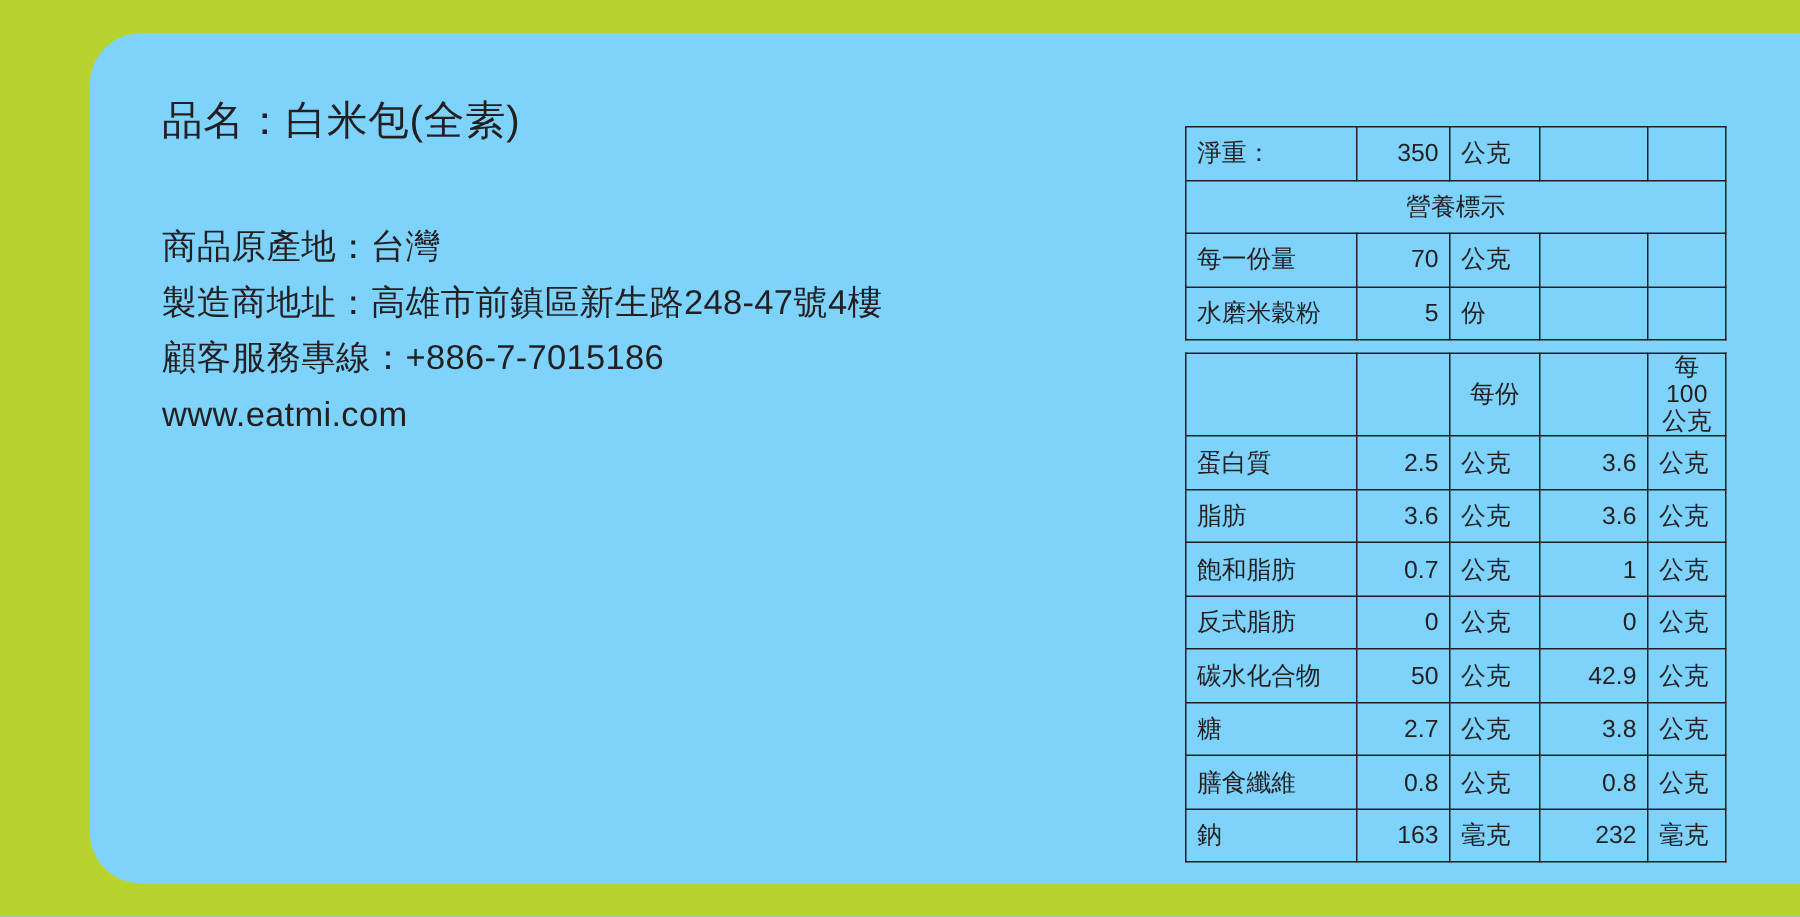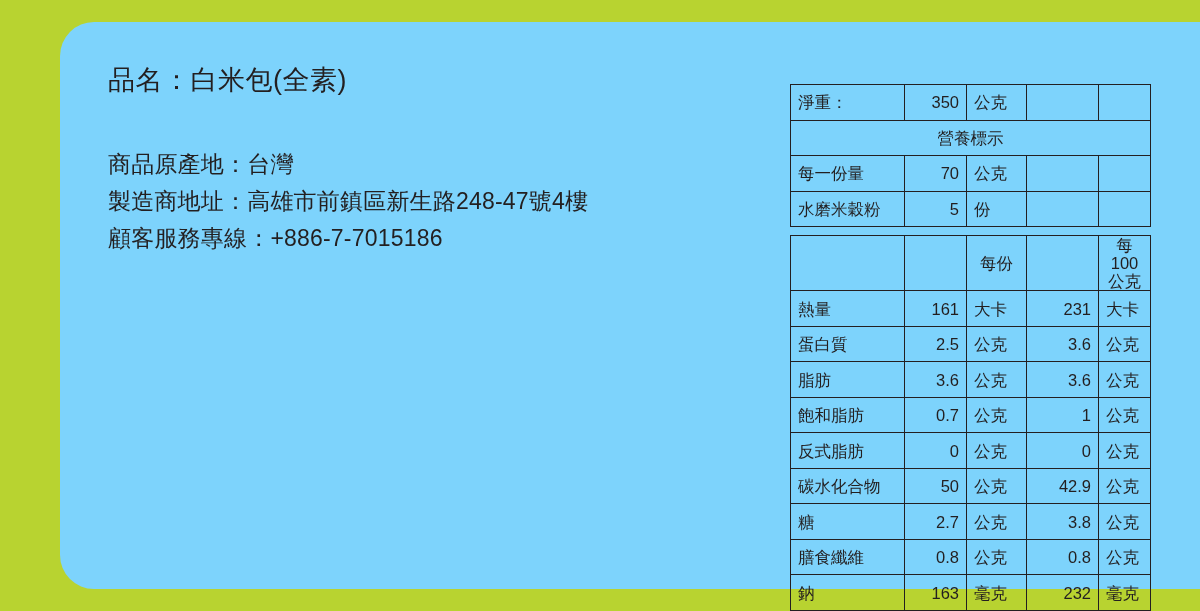--- a/index.html
+++ b/index.html
@@ -111,20 +111,21 @@
 <div class="label-card">
   <div class="content">
 
     <div class="left-col">
       <p class="product-title">品名：白米包(全素)</p>
 
       <div class="info-block">
         <div class="info-line">商品原產地：台灣</div>
         <div class="info-line">製造商地址：高雄市前鎮區新生路248-47號4樓</div>
         <div class="info-line">顧客服務專線：+886-7-7015186</div>
+        <div class="website">www.eatmi.com</div>
       </div>
     </div>
 
     <div class="nutrition-wrap">
       <table class="nutrition">
         <tbody>
           <tr>
             <td class="name">淨重：</td>
             <td class="val">350</td>
             <td class="unit">公克</td>
@@ -152,27 +153,20 @@
             <td colspan="5"></td>
           </tr>
           <tr>
             <td class="name"></td>
             <td class="val"></td>
             <td class="unit center">每份</td>
             <td class="val2"></td>
             <td class="unit2 center">每100公克</td>
           </tr>
 
-          <tr>
-            <td class="name">熱量</td>
-            <td class="val">161</td>
-            <td class="unit">大卡</td>
-            <td class="val2">231</td>
-            <td class="unit2">大卡</td>
-          </tr>
           <tr>
             <td class="name">蛋白質</td>
             <td class="val">2.5</td>
             <td class="unit">公克</td>
             <td class="val2">3.6</td>
             <td class="unit2">公克</td>
           </tr>
           <tr>
             <td class="name">脂肪</td>
             <td class="val">3.6</td>

